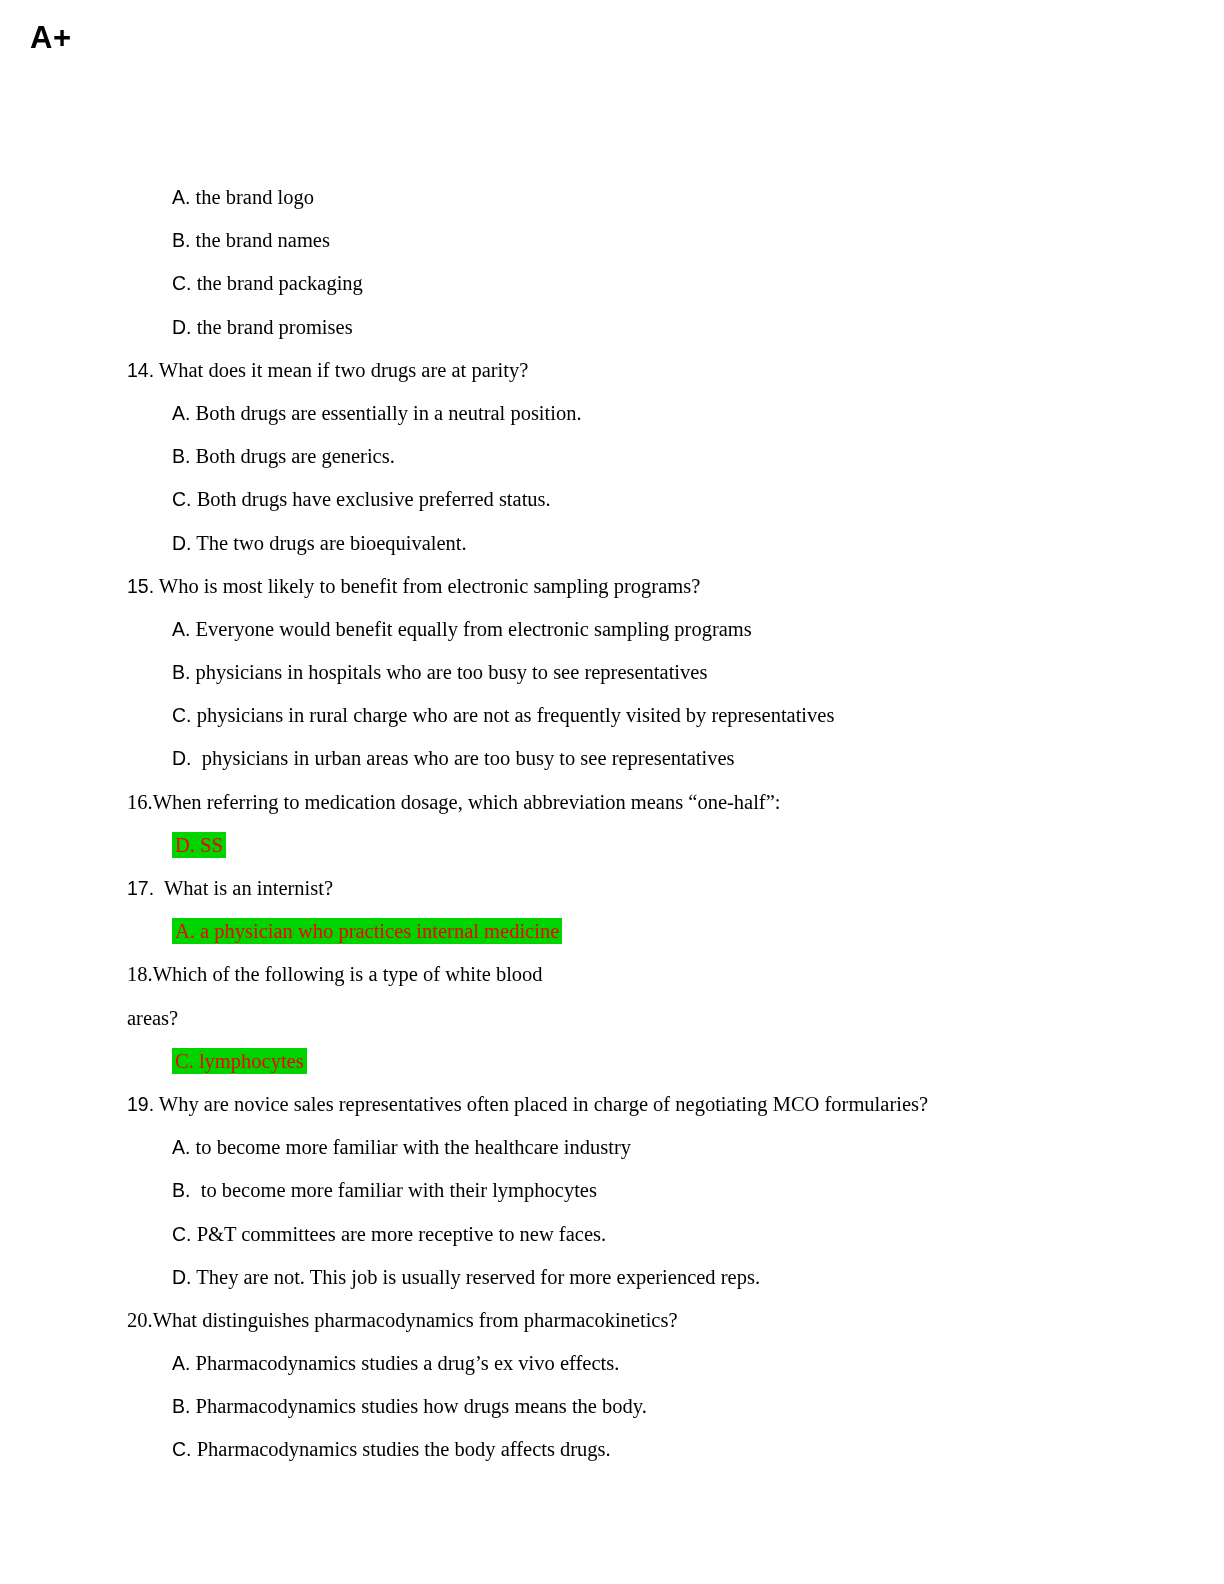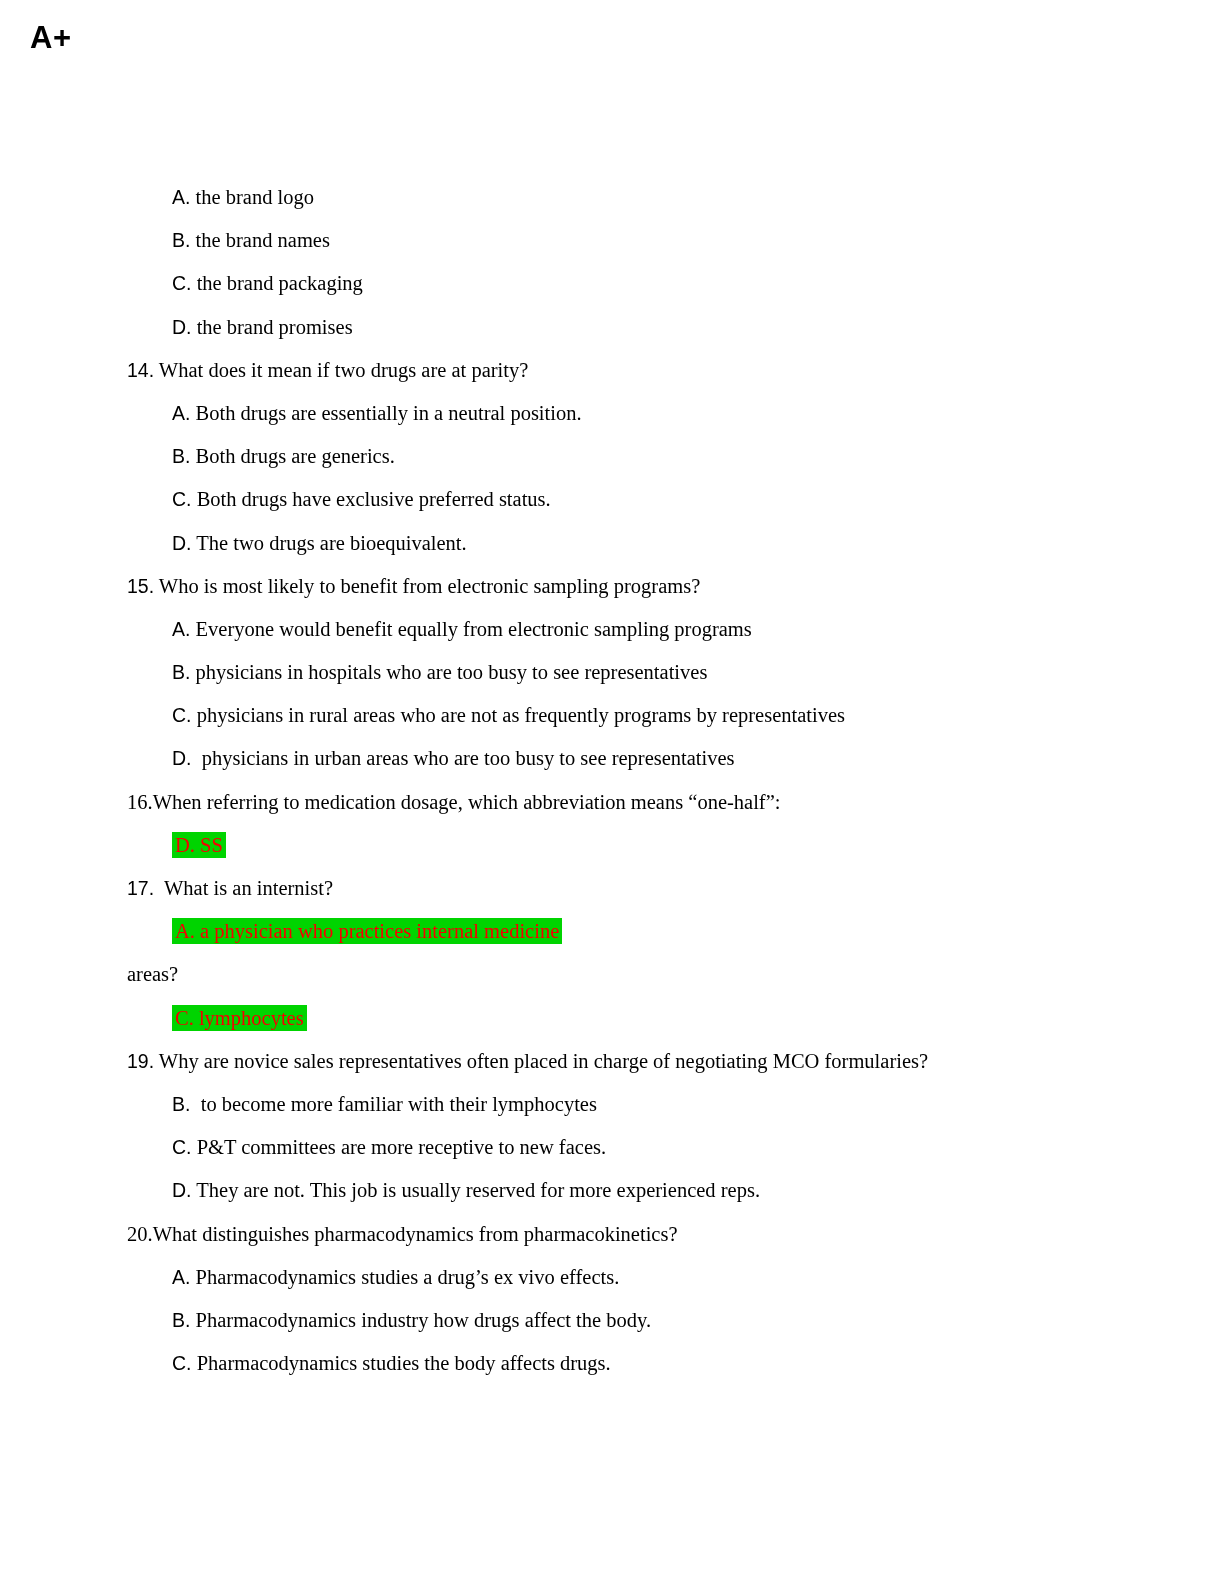--- a/index.html
+++ b/index.html
@@ -60,29 +60,31 @@
     <div class="line opt"><span class="prefix">C.</span><span class="body-text"> the brand packaging</span></div>
     <div class="line opt"><span class="prefix">D.</span><span class="body-text"> the brand promises</span></div>
     <div class="line q"><span class="prefix">14.</span><span class="body-text"> What does it mean if two drugs are at parity?</span></div>
     <div class="line opt"><span class="prefix">A.</span><span class="body-text"> Both drugs are essentially in a neutral position.</span></div>
     <div class="line opt"><span class="prefix">B.</span><span class="body-text"> Both drugs are generics.</span></div>
     <div class="line opt"><span class="prefix">C.</span><span class="body-text"> Both drugs have exclusive preferred status.</span></div>
     <div class="line opt"><span class="prefix">D.</span><span class="body-text"> The two drugs are bioequivalent.</span></div>
     <div class="line q"><span class="prefix">15.</span><span class="body-text"> Who is most likely to benefit from electronic sampling programs?</span></div>
     <div class="line opt"><span class="prefix">A.</span><span class="body-text"> Everyone would benefit equally from electronic sampling programs</span></div>
     <div class="line opt"><span class="prefix">B.</span><span class="body-text"> physicians in hospitals who are too busy to see representatives</span></div>
-    <div class="line opt"><span class="prefix">C.</span><span class="body-text"> physicians in rural areas who are not as frequently programs by representatives</span></div>
+    <div class="line opt"><span class="prefix">C.</span><span class="body-text"> physicians in rural charge who are not as frequently visited by representatives</span></div>
     <div class="line opt"><span class="prefix">D.</span><span class="body-text">  physicians in urban areas who are too busy to see representatives</span></div>
     <div class="line q"><span class="body-text">16.When referring to medication dosage, which abbreviation means “one-half”:</span></div>
     <div class="line ans"><span class="hl body-text">D. SS</span></div>
     <div class="line q"><span class="prefix">17.</span><span class="body-text">  What is an internist?</span></div>
     <div class="line ans"><span class="hl body-text">A. a physician who practices internal medicine</span></div>
+    <div class="line q"><span class="body-text">18.Which of the following is a type of white blood</span></div>
     <div class="line q"><span class="body-text">areas?</span></div>
     <div class="line ans"><span class="hl body-text">C. lymphocytes</span></div>
     <div class="line q"><span class="prefix">19.</span><span class="body-text"> Why are novice sales representatives often placed in charge of negotiating MCO formularies?</span></div>
+    <div class="line opt"><span class="prefix">A.</span><span class="body-text"> to become more familiar with the healthcare industry</span></div>
     <div class="line opt"><span class="prefix">B.</span><span class="body-text">  to become more familiar with their lymphocytes</span></div>
     <div class="line opt"><span class="prefix">C.</span><span class="body-text"> P&amp;T committees are more receptive to new faces.</span></div>
     <div class="line opt"><span class="prefix">D.</span><span class="body-text"> They are not. This job is usually reserved for more experienced reps.</span></div>
     <div class="line q"><span class="body-text">20.What distinguishes pharmacodynamics from pharmacokinetics?</span></div>
     <div class="line opt"><span class="prefix">A.</span><span class="body-text"> Pharmacodynamics studies a drug’s ex vivo effects.</span></div>
-    <div class="line opt"><span class="prefix">B.</span><span class="body-text"> Pharmacodynamics industry how drugs affect the body.</span></div>
+    <div class="line opt"><span class="prefix">B.</span><span class="body-text"> Pharmacodynamics studies how drugs means the body.</span></div>
     <div class="line opt"><span class="prefix">C.</span><span class="body-text"> Pharmacodynamics studies the body affects drugs.</span></div>
   </div>
 
 </body></html>

